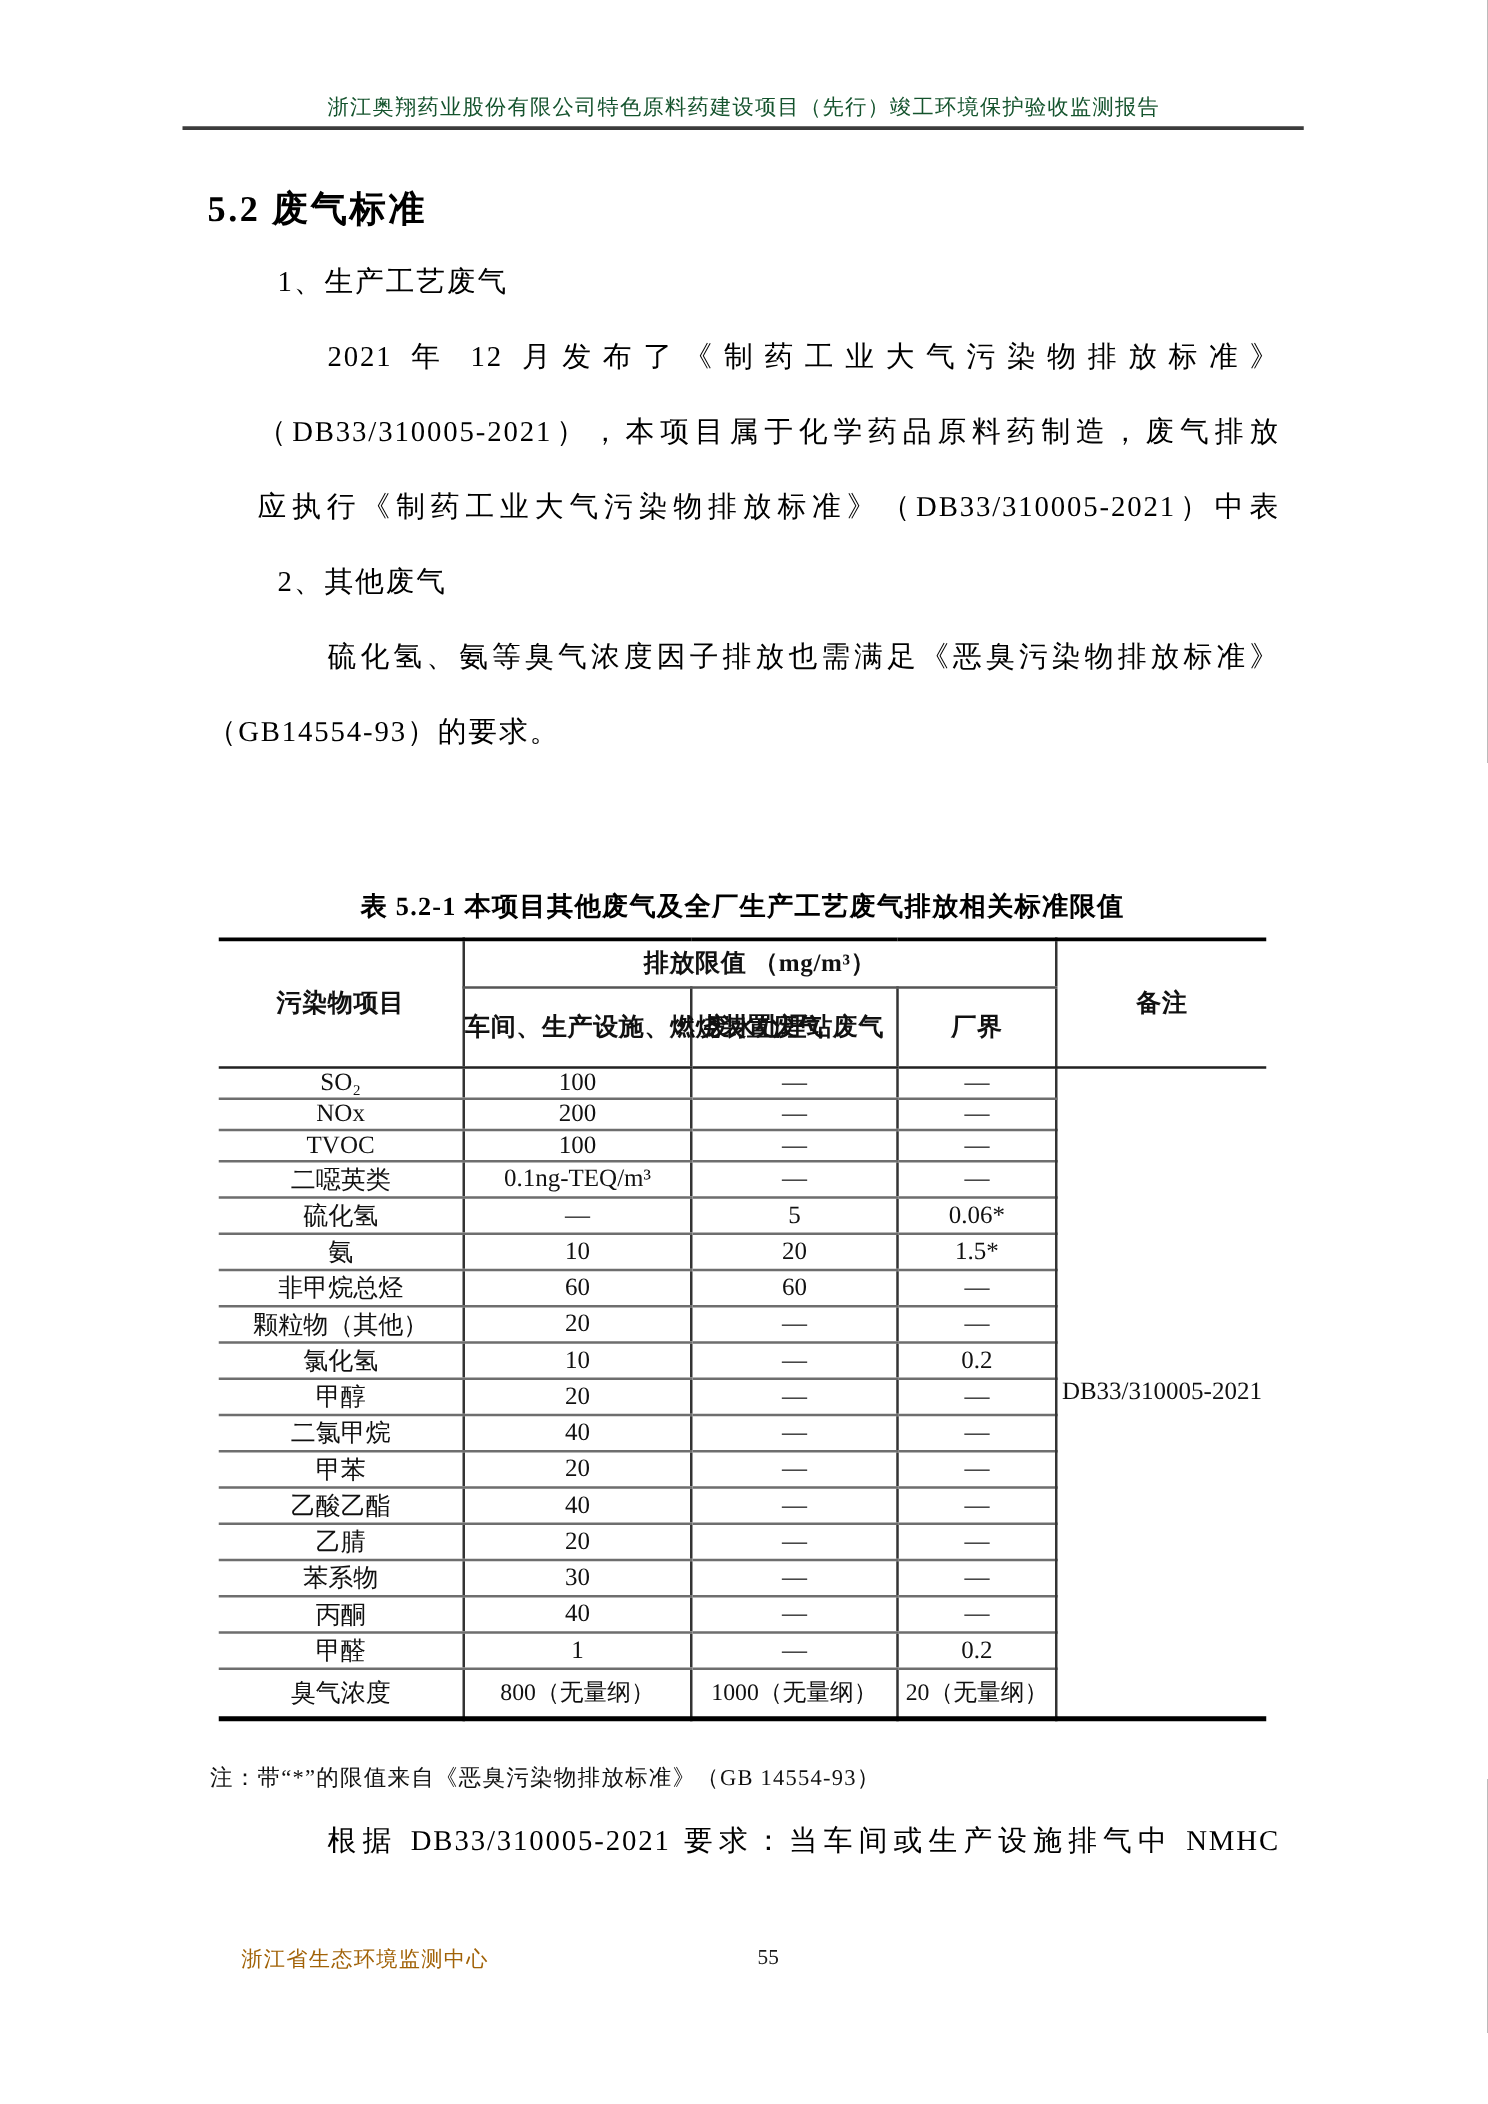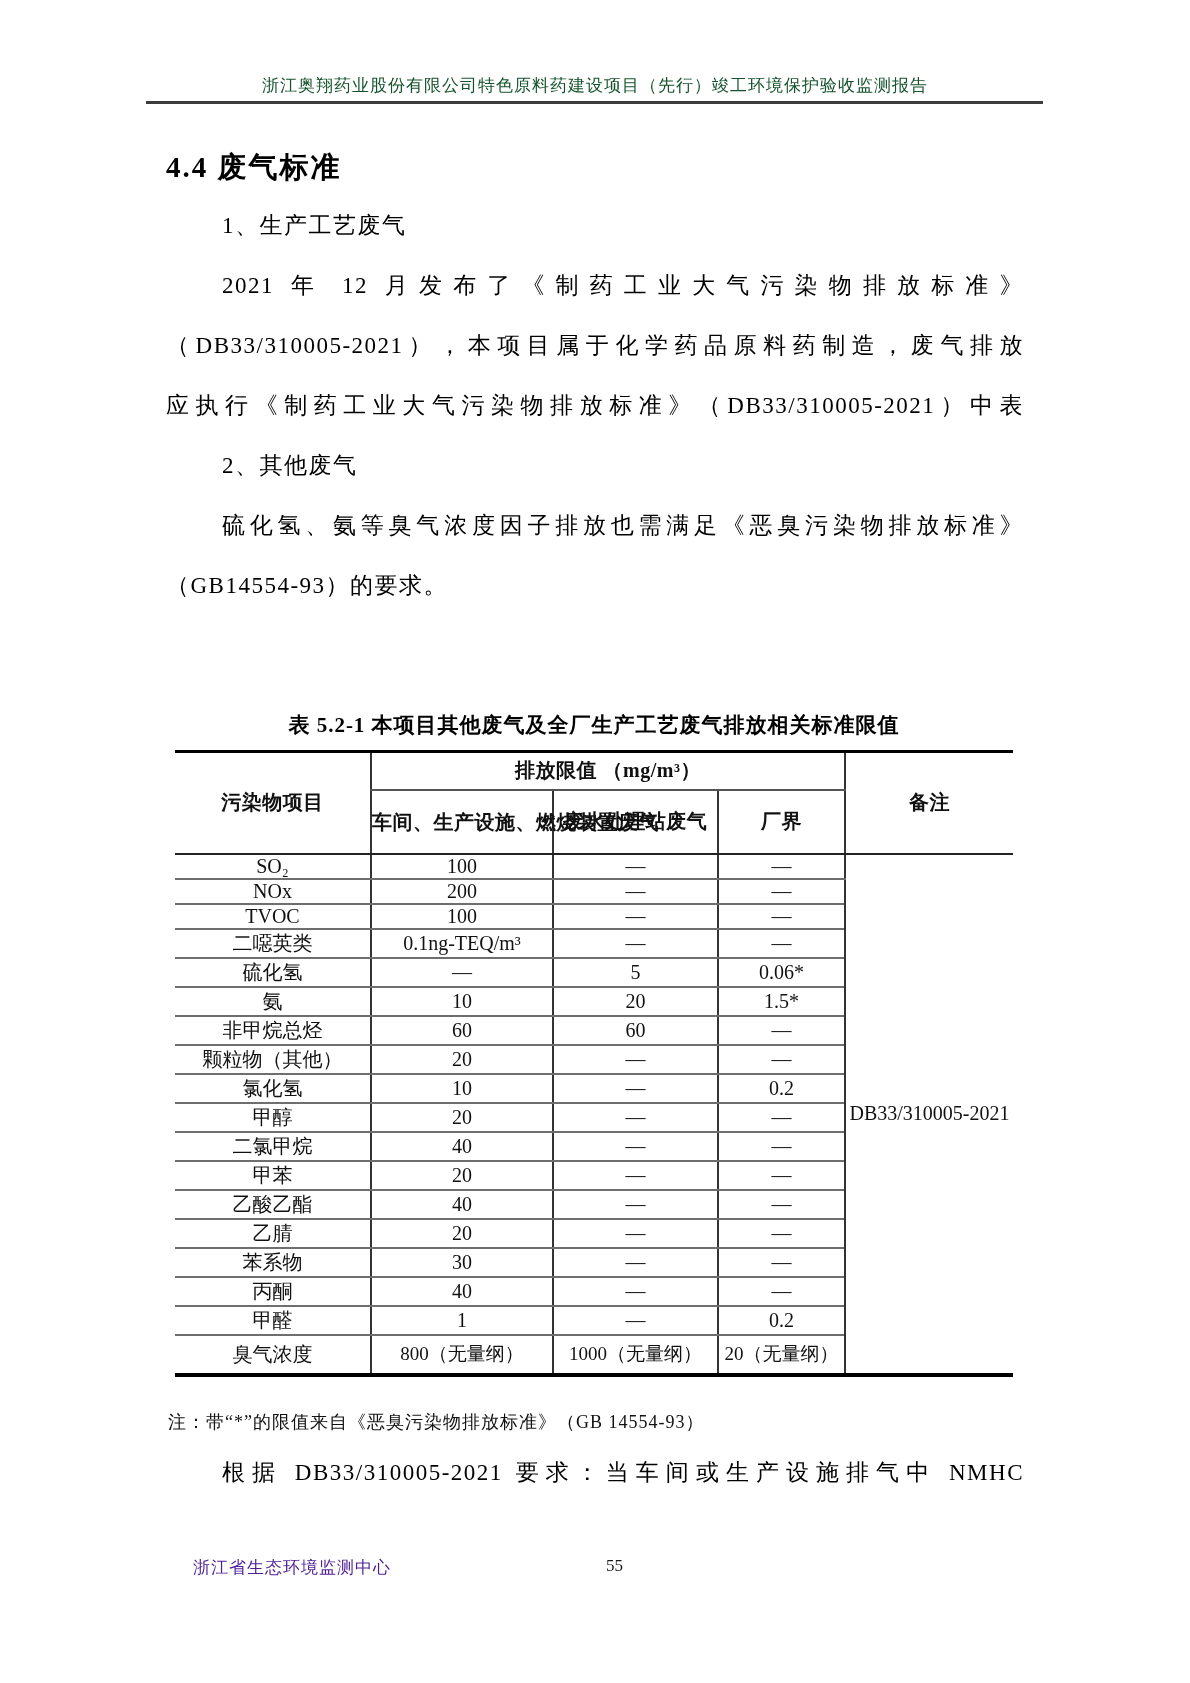--- a/index.html
+++ b/index.html
@@ -7,21 +7,21 @@
     position:relative;width:1190px;height:1683px;margin:0 auto;background:#ffffff;
     font-family:"Liberation Serif","DejaVu Serif",serif;color:#000;overflow:hidden;
   }
   .header-title{position:absolute;top:74px;left:0;width:100%;text-align:center;
     font-size:17px;letter-spacing:1px;color:#14532d;}
   .header-rule{position:absolute;top:101px;left:146px;width:897px;height:3px;background:#3c3c3c;}
   .section-heading{position:absolute;top:148px;left:166px;font-size:29px;font-weight:bold;letter-spacing:2px;}
   .body-block{position:absolute;top:196px;left:166px;width:858px;}
   .line{height:60px;line-height:60px;font-size:23px;letter-spacing:1.5px;white-space:nowrap;}
   .indent{padding-left:56px;}
-  .fill{white-space:normal;text-align:justify;text-align-last:justify;}
+  .fill{white-space:normal;text-align:justify;text-align-last:justify;margin-left:40px;}
   .fill.indent{padding-left:0;text-indent:56px;}
   .caption{position:absolute;top:703px;left:175px;width:838px;height:44px;line-height:44px;
     text-align:center;font-size:21px;font-weight:bold;letter-spacing:1px;}
   table.std{position:absolute;top:750px;left:175px;width:838px;border-collapse:collapse;table-layout:fixed;
     border-top:3px solid #000;border-bottom:4px solid #000;}
   table.std td{padding:0;text-align:center;vertical-align:middle;font-size:20px;color:#111;
     white-space:nowrap;overflow:visible;}
   td.hd{font-weight:bold;font-size:19px;letter-spacing:0.5px;}
   td.wrap{white-space:normal;line-height:30px;}
   tr.hr1{height:38px;}
@@ -31,32 +31,32 @@
   .bl{border-left:2px solid #333;}
   .br{border-right:2px solid #333;margin-top:16px;}
   .limit-bottom{border-bottom:2px solid #555;}
   .head-bottom{border-bottom:2px solid #222;}
   tr.body-row td{border-bottom:2px solid #6e6e6e;}
   tr.last-row td{border-bottom:none;}
   td.remark-cell{font-size:18px;letter-spacing:0;border-bottom:none;}
   tr.last-row td.val{font-size:19px;}
   .note{position:absolute;top:1410px;left:168px;font-size:18px;letter-spacing:1px;color:#111;}
   .closing{position:absolute;top:1443px;left:166px;width:858px;}
-  .footer-org{position:absolute;top:1556px;left:193px;font-size:17px;letter-spacing:1px;color:#4c1d95;}
+  .footer-org{position:absolute;top:1556px;left:193px;font-size:17px;letter-spacing:1px;color:#a16207;}
   .footer-page{position:absolute;top:1556px;left:606px;font-size:17px;color:#1a1a1a;}
 </style>
 </head>
 <body>
 
 <div class="page">
 
   <div class="header-title">浙江奥翔药业股份有限公司特色原料药建设项目（先行）竣工环境保护验收监测报告</div>
   <div class="header-rule"></div>
 
-  <div class="section-heading">4.4 废气标准</div>
+  <div class="section-heading">5.2 废气标准</div>
 
   <div class="body-block">
     <div class="line indent">1、生产工艺废气</div>
     <div class="line fill indent">2021 年 12 月发布了《制药工业大气污染物排放标准》</div>
     <div class="line fill">（DB33/310005-2021），本项目属于化学药品原料药制造，废气排放</div>
     <div class="line fill">应执行《制药工业大气污染物排放标准》（DB33/310005-2021）中表</div>
     <div class="line indent">2、其他废气</div>
     <div class="line fill indent">硫化氢、氨等臭气浓度因子排放也需满足《恶臭污染物排放标准》</div>
     <div class="line">（GB14554-93）的要求。</div>
   </div>

